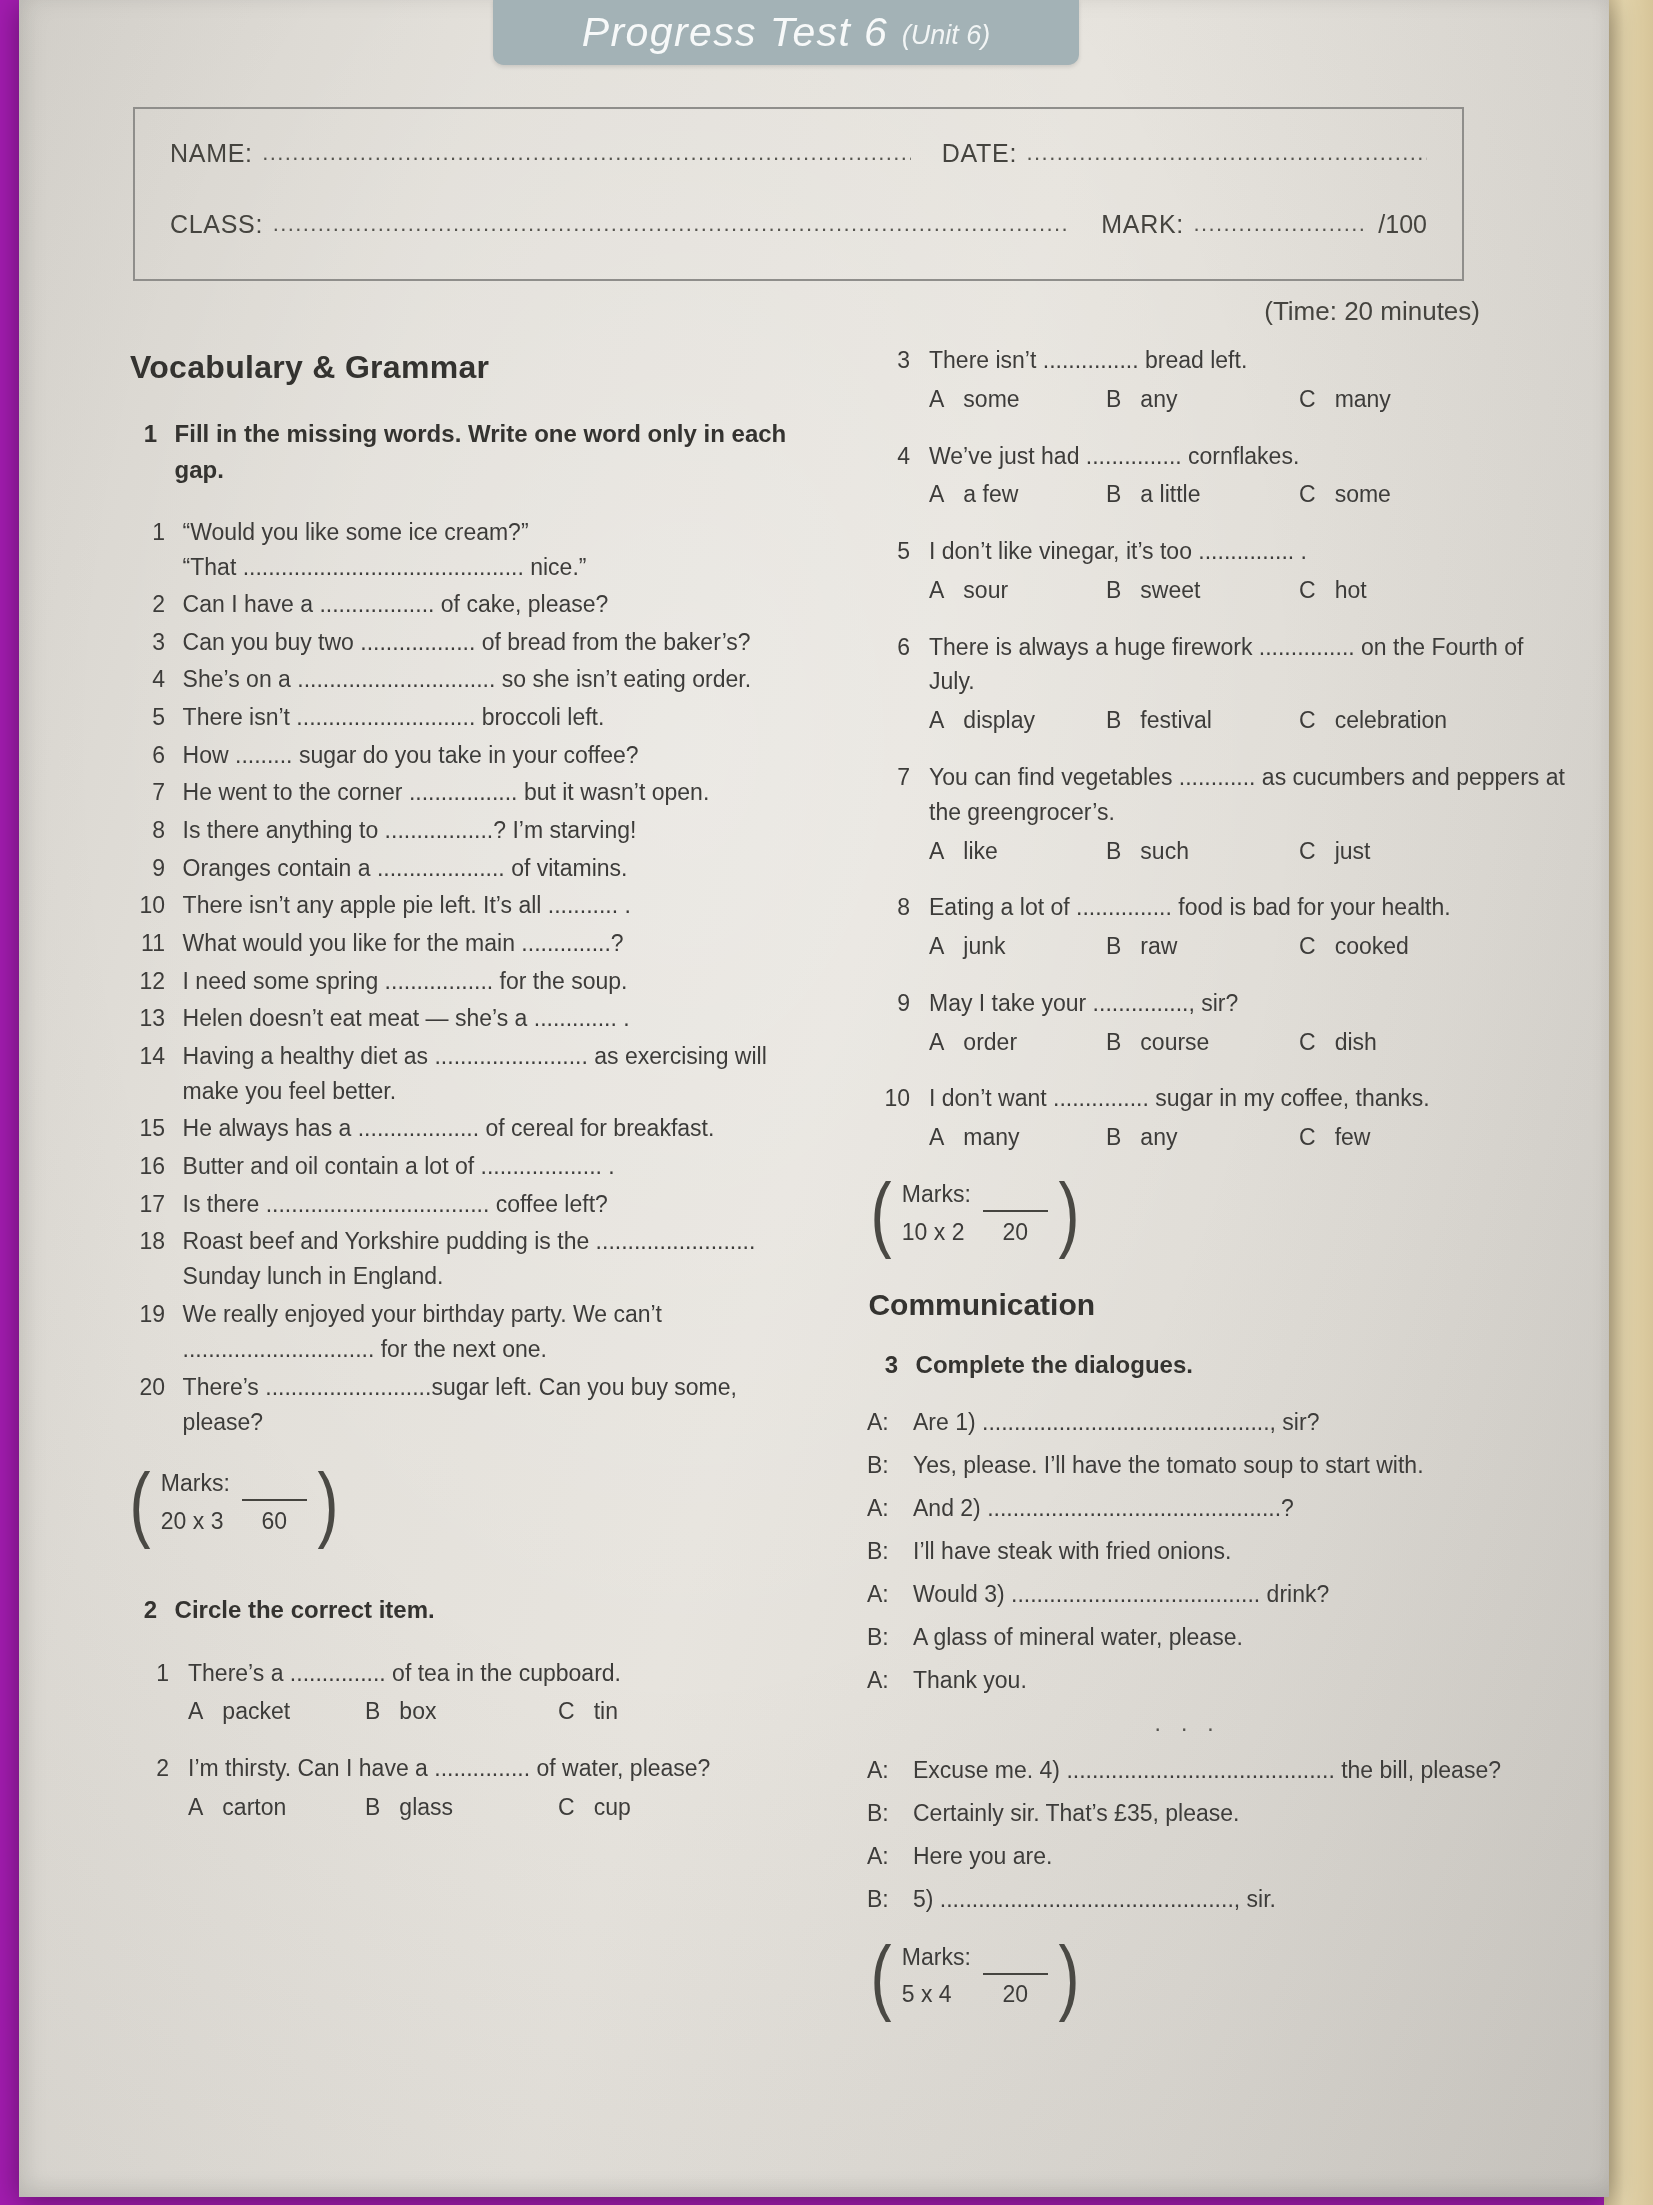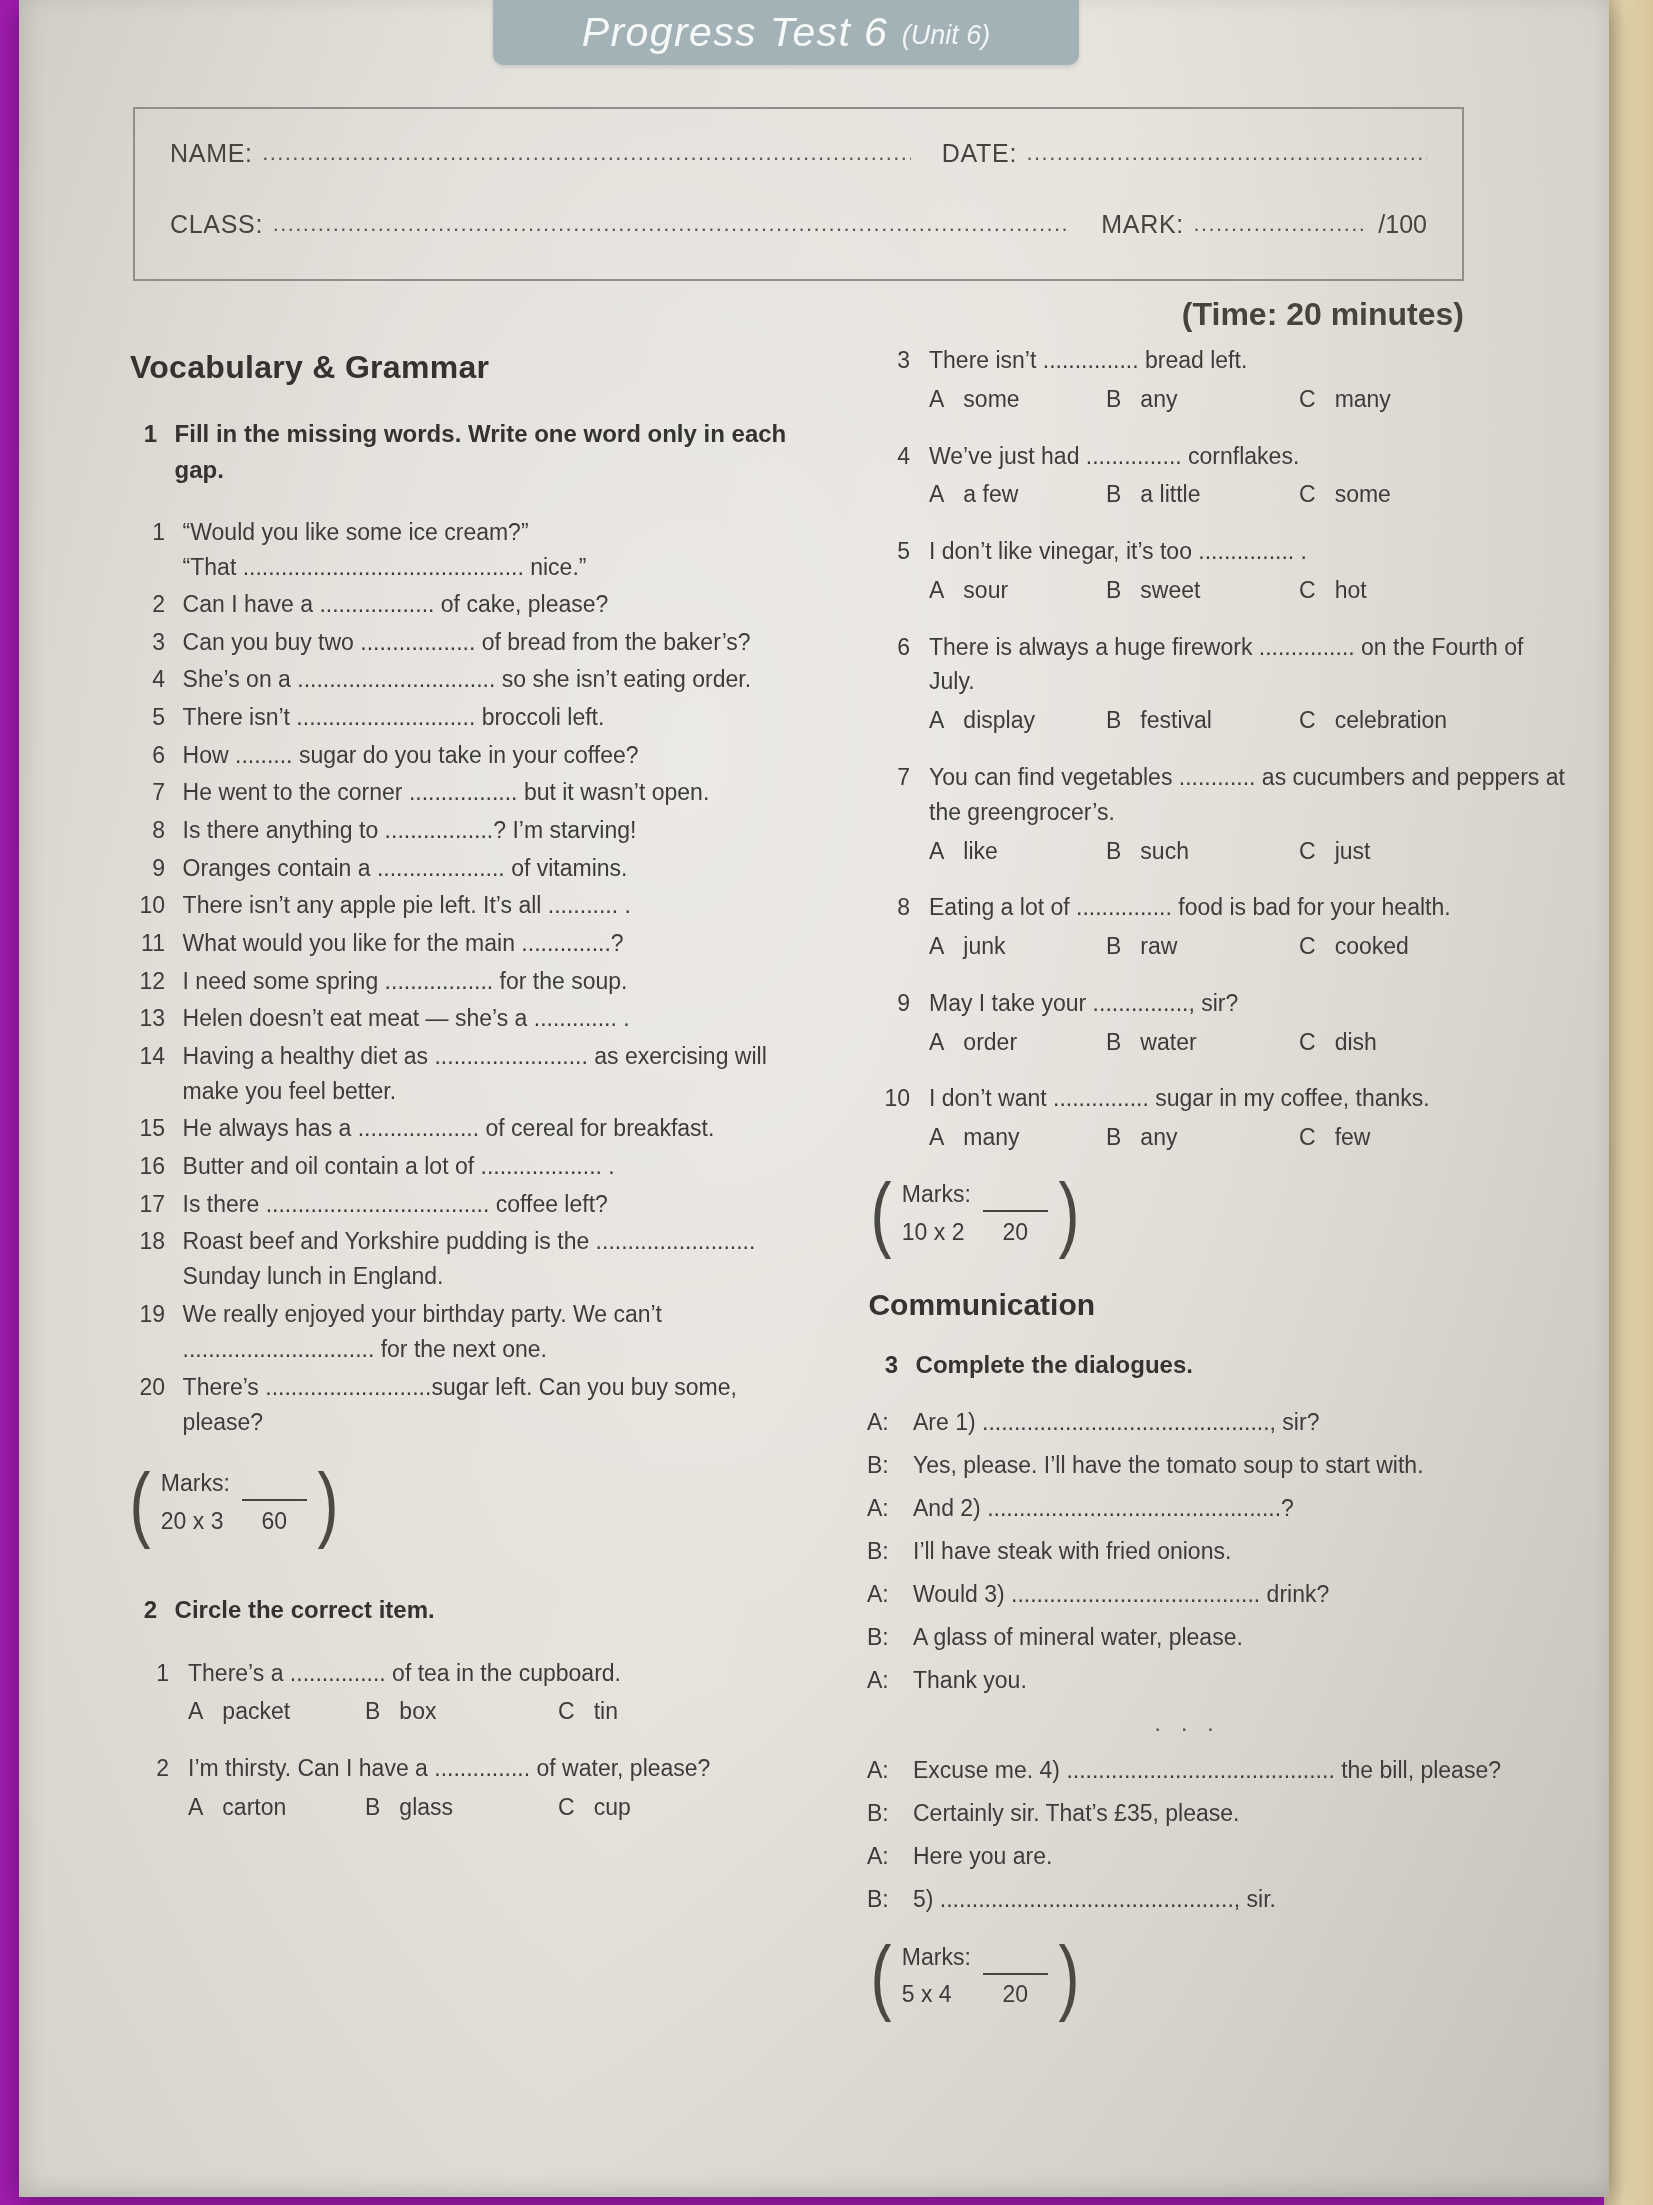--- a/index.html
+++ b/index.html
@@ -45,21 +45,21 @@
     padding: 30px 35px 12px 35px;
   }
   .hrow { display: flex; align-items: flex-end; font-size: 25px; color: #45443f; }
   .hrow + .hrow { margin-top: 42px; }
   .lbl { margin-right: 9.5px; white-space: nowrap; letter-spacing: 0.7px; }
   .fill { overflow: hidden; white-space: nowrap; letter-spacing: 1.4px; color: #56554f; font-size: 22px; padding-bottom: 2px; }
   .fill-a { flex: 1.62; margin-right: 31px; }
   .fill-b { flex: 1; }
   .fill-mark { width: 174px; margin-right: 10.8px; }
   .mark-total { white-space: nowrap; }
-  .time-note { position: absolute; top: 296px; right: 145px; font-size: 32px; color: #45443f; font-weight: bold; }
+  .time-note { position: absolute; top: 296px; right: 129px; font-size: 26px; color: #45443f; }
 
   
   .columns {
     position: absolute; left: 107px; top: 343px; width: 1443px;
     display: flex; gap: 78px;
     font-size: 23px; line-height: 1.52;
   }
   .col-left  { width: 663px; flex-shrink: 0; }
   .col-right { flex: 1; }
 
@@ -420,21 +420,21 @@
               <span class="num">9</span>
               <span class="txt">May I take your ..............., sir?</span>
             </div>
           <div class="opts">
             <span class="opt opt-a">
                 <span class="letter">A</span>
                 <span>order</span>
               </span>
             <span class="opt opt-b">
                 <span class="letter">B</span>
-                <span>water</span>
+                <span>course</span>
               </span>
             <span class="opt opt-c">
                 <span class="letter">C</span>
                 <span>dish</span>
               </span>
           </div>
         </div>
 
         <div class="mcq">
           <div class="q-row">

